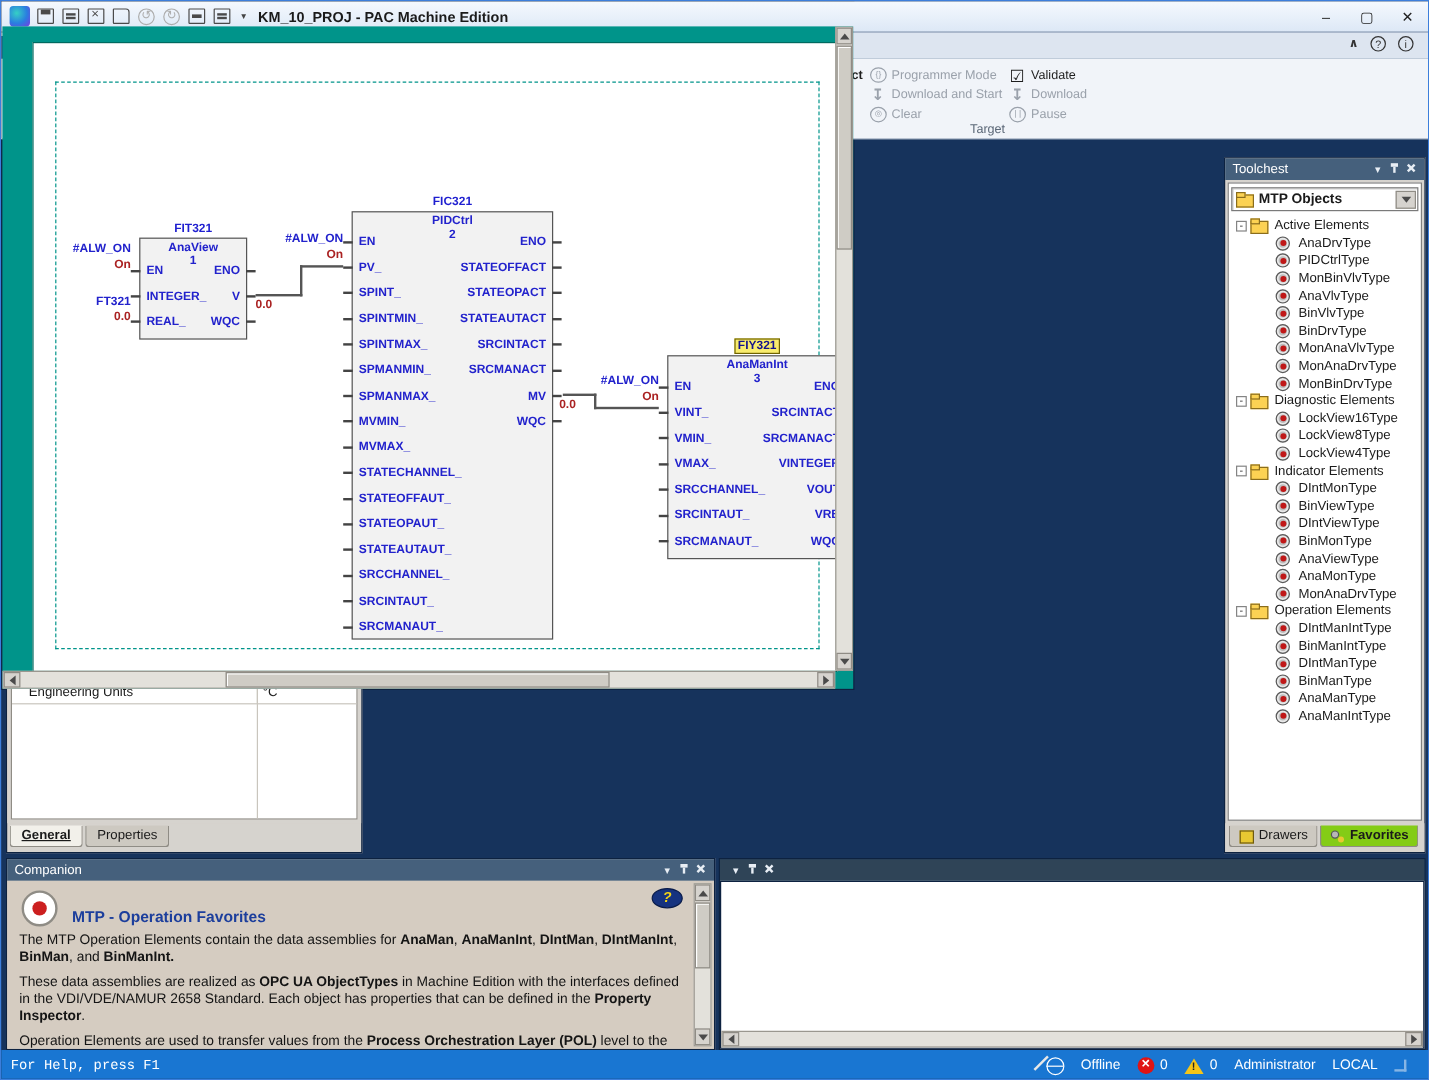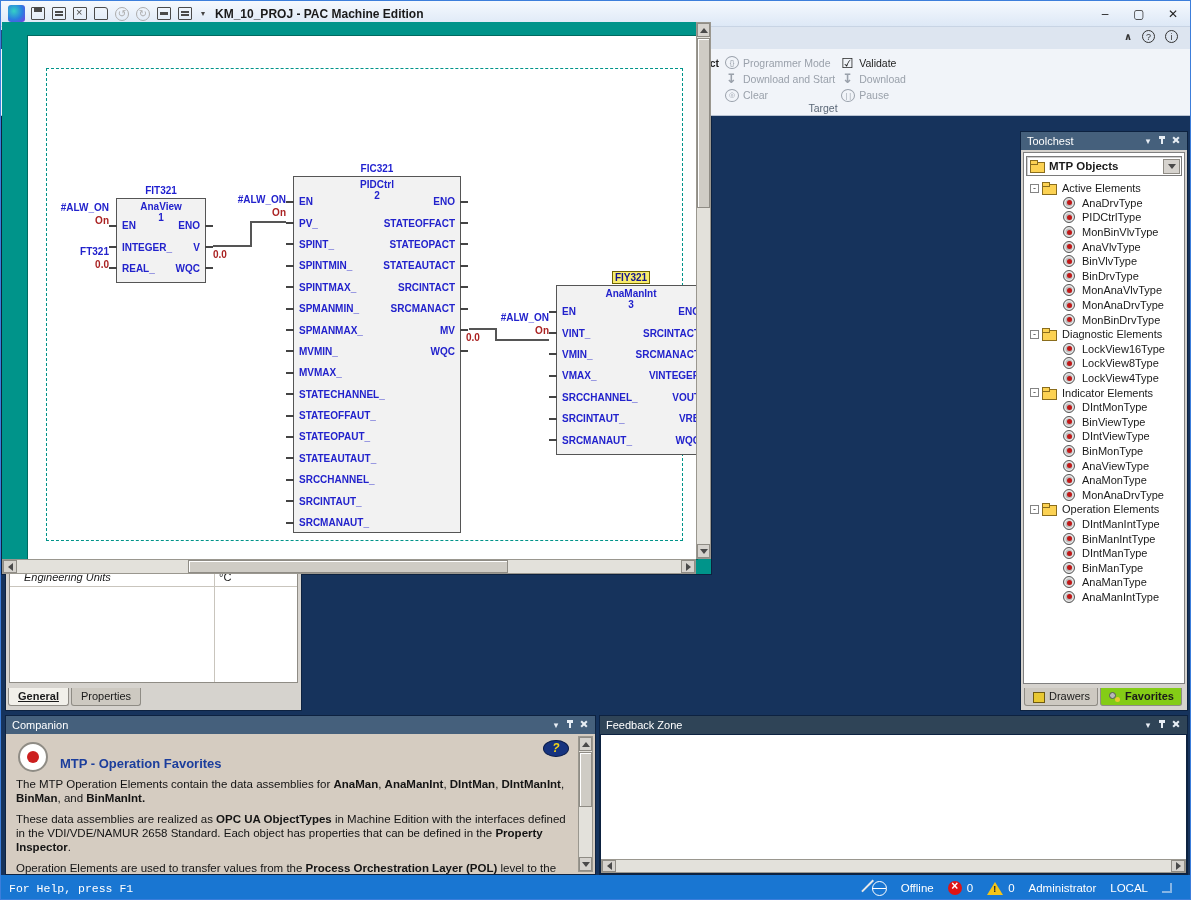--- a/index.html
+++ b/index.html
@@ -141,21 +141,21 @@
   .tbi-mgr::before { content:"▥"; font-size:12px; color:#2c3f6e; position:absolute; top:-1px; }
   .tbi-proj::before { content:"≡"; font-size:13px; font-weight:bold; color:#3a6a3a; position:absolute; top:-2px; left:2px; }
   .fxbar { display:flex; align-items:center; gap:5px; margin-left:4px; padding-top:3px; }
   .fxbtn { width:20px; height:15px; background:#2c3e50; border-radius:3px; color:#fff; font-style:italic; font-size:10px; text-align:center; line-height:14px; }
   .medbtn { color:#555; font-size:9px; }
   
   #inspector { left:4px; top:419px; width:297px; height:291px; }
   .insp-body { flex:1; background:#d6d3ce; padding:3px; overflow:hidden; }
   .insp-table { background:#fff; border:1px solid #8f8c85; height:100%; position:relative; }
   .irow { display:flex; height:18px; border-bottom:1px solid #c9c5bd; }
-  .ik { flex:1; padding:2px 4px 0 14px; border-right:1px solid #c9c5bd; overflow:hidden; white-space:nowrap;font-style:italic; }
+  .ik { flex:1; padding:2px 4px 0 14px; border-right:1px solid #c9c5bd; overflow:hidden; white-space:nowrap; }
   .iv { flex:0 0 82px; padding:2px 4px 0; }
   .irow.hdr .ik { padding-left:4px; }
   .colline { position:absolute; top:0; bottom:0; right:82px; width:1px; background:#c9c5bd; }
   .insp-tabs { height:24px; display:flex; gap:2px; padding:2px 2px 0; align-items:flex-start; }
   .itab { border:1px solid #8f8c85; border-top:none; background:#cdc9c1; padding:2px 9px 3px; border-radius:0 0 3px 3px; }
   .itab.selected { background:#f2f0ea; font-weight:bold; text-decoration:underline; }
   
   #editor { left:305px; top:130px; width:711px; height:574px; background:#16335c; border:1px solid #0d2240; display:flex; flex-direction:column; }
   .etabs { height:20px; display:flex; background:#1d3a5f; align-items:flex-end; }
   .etab { padding:3px 12px 4px; color:#e8eef5; font-size:11px; background:#31506e; margin-right:1px; }
@@ -741,21 +741,21 @@
             </div>
             <div class="prow out">
               <span>MV</span>
             </div>
             <div class="prow out">
               <span>WQC</span>
             </div>
           </div>
       </div>
 
-      <div class="fbd" style="left:528px; top:249px; width:150px; height:170px;">
+      <div class="fbd" style="left:528px; top:260px; width:150px; height:170px;">
         <div class="fbd-tag"><span class="seltag">FIY321</span></div>
         <div class="fbd-head">
           <div>AnaManInt</div>
             <div>3</div>
         </div>
         <div class="pcol" style="top:15px">
 
         <div class="prow in">
               <span>EN</span>
             </div>
@@ -1086,21 +1086,20 @@
       <div class="sb-thumb" style="left:0; right:0; top:15px; height:55px;"></div>
       <div class="sb-btn" style="height:14px; position:absolute; bottom:0; left:0; right:0;">
           <span class="arr arr-d"></span>
         </div>
     </div>
   </div>
 </div>
 
 <div id="feedback" class="panel">
   <div class="phead" style="background:#2f4457">
-    <span class="ptitle">Feedback Zone</span>
     <span class="pc">▾</span>
     <span class="pc"><span class="pinico"></span></span>
     <span class="pc"><span class="xico"></span></span>
   </div>
   <div class="fb-content">
     <div class="fbhsb sb">
       <div class="sb-btn" style="width:14px; height:12px; position:absolute; left:0;">
           <span class="arr arr-l"></span>
         </div>
       <div class="sb-btn" style="width:14px; height:12px; position:absolute; right:0;">

